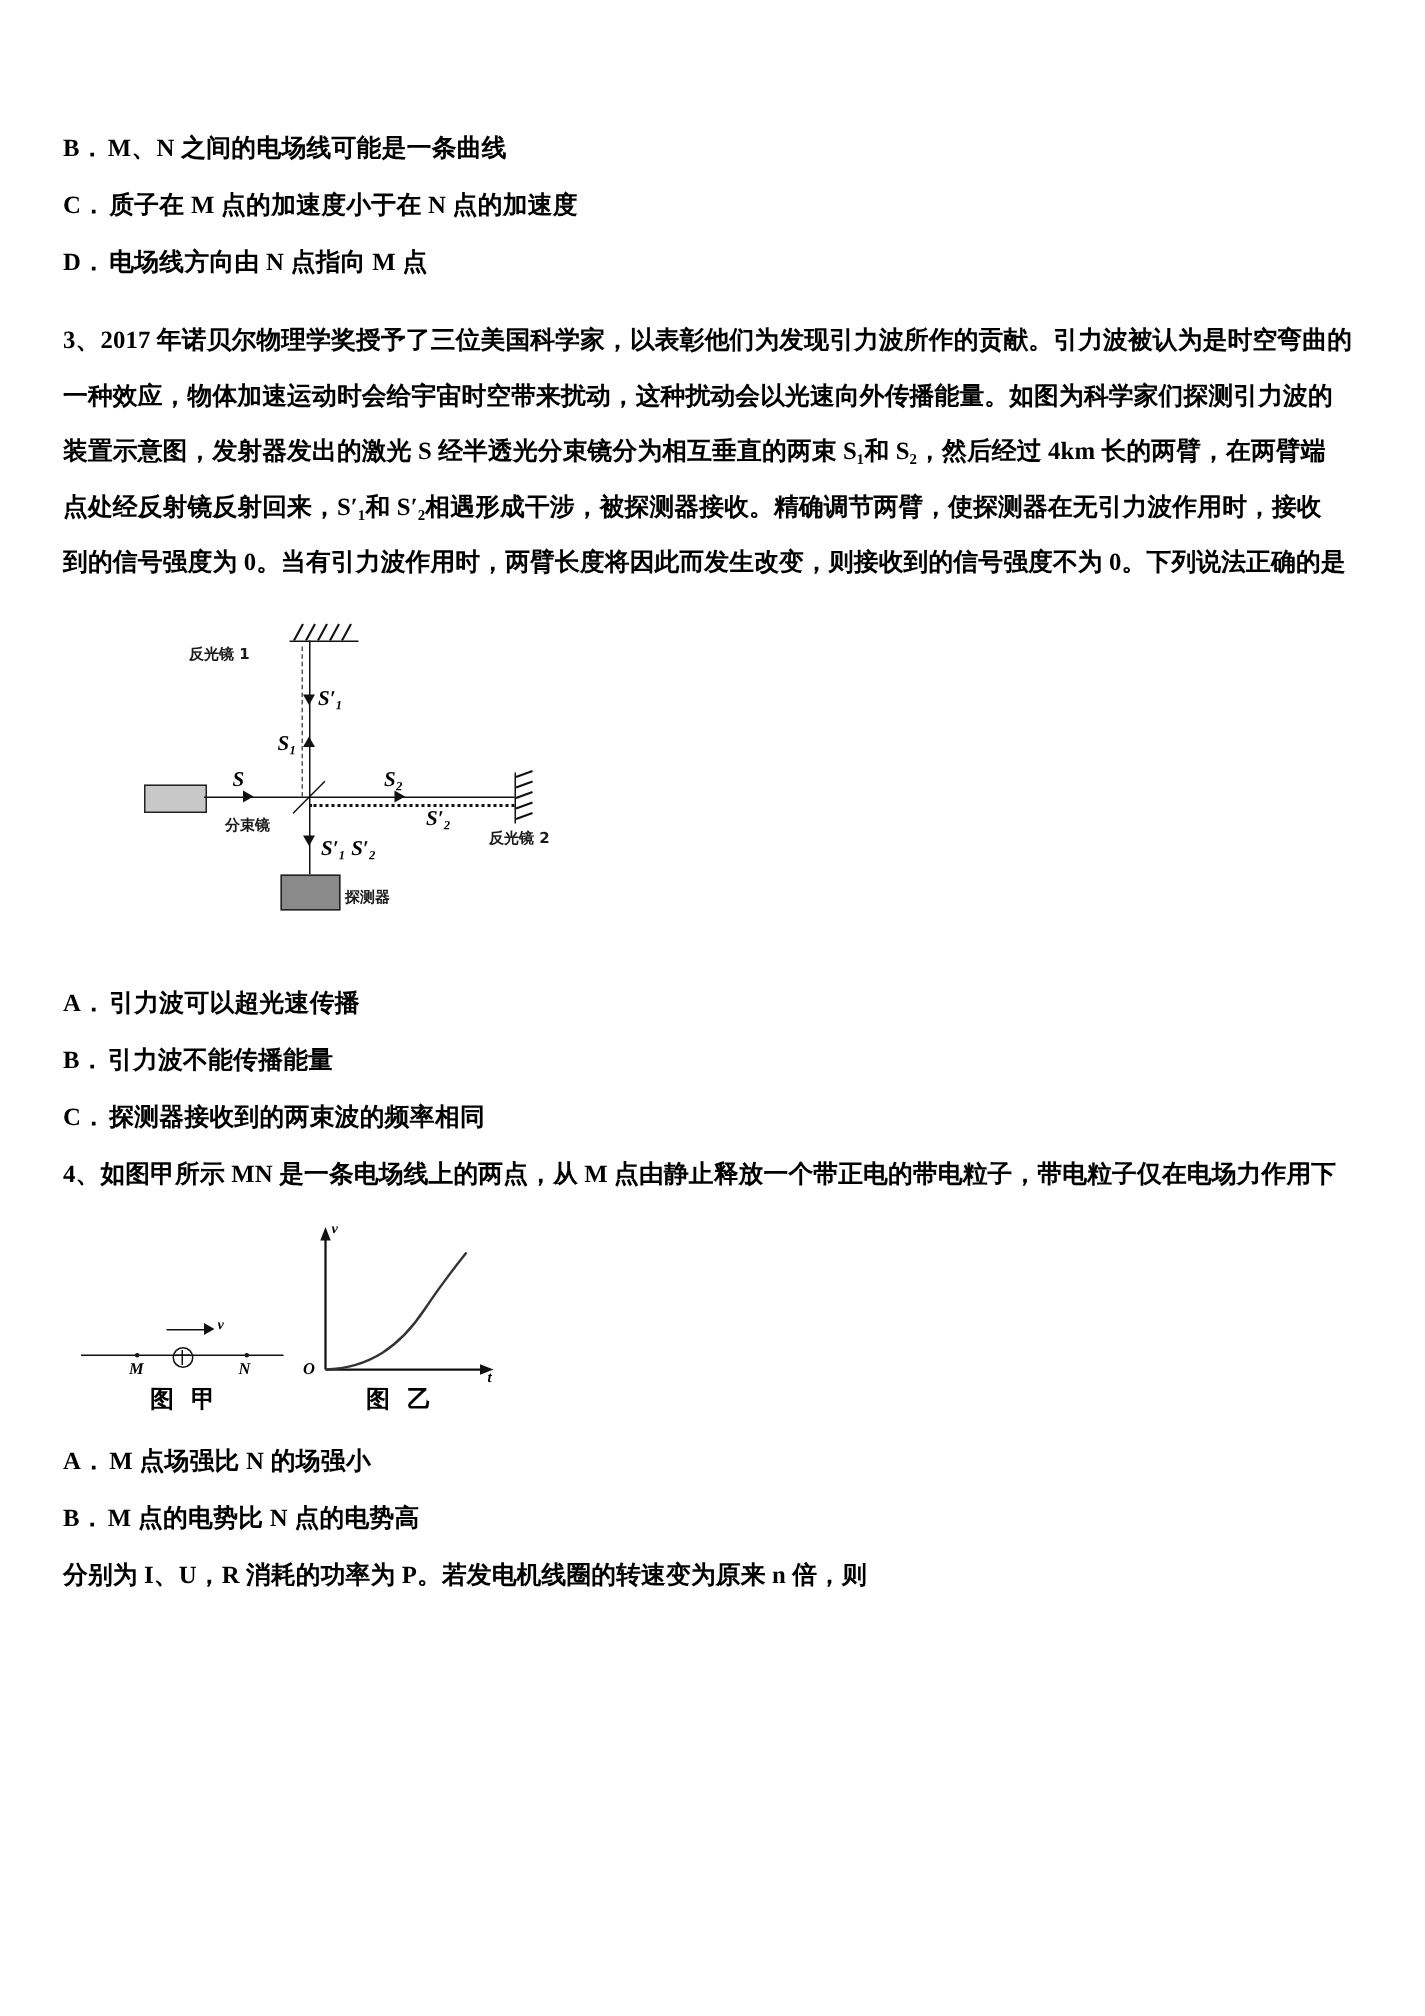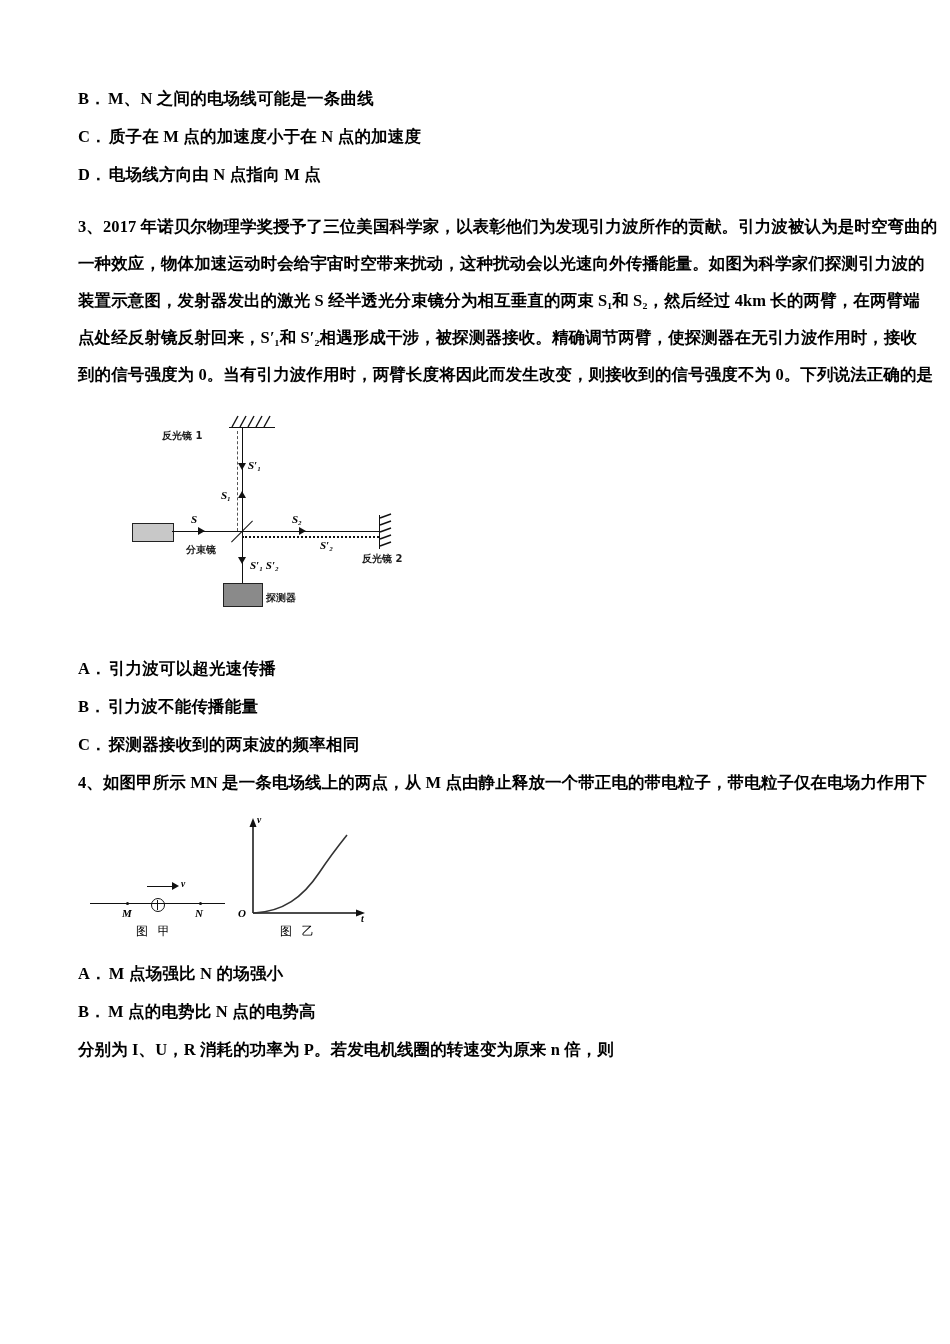--- a/index.html
+++ b/index.html
@@ -15,21 +15,20 @@
     color: #000000;
     overflow: hidden;
   }
   .page {
     position: absolute;
     left: 0; top: 0;
     width: 871px;
     height: 1344px;
     padding: 0;
     box-sizing: border-box;
-    margin-left: 36px;
   }
   .content {
     position: absolute;
     left: 42px;
     top: 80px;
     width: 876px;
   }
 
   
   .opt {
@@ -63,21 +62,21 @@
   .fig1 .lbl-cn {
     position: absolute;
     font-size: 10px;
     font-weight: bold;
     color: #1a1a1a;
     white-space: nowrap;
     font-family: "DejaVu Sans", sans-serif;
   }
   .fig1 .lbl-it {
     position: absolute;
-    font-size: 11px;
+    font-size: 14px;
     font-style: italic;
     font-weight: bold;
     white-space: nowrap;
     font-family: "Liberation Serif", serif;
   }
   .vline {
     position: absolute;
     width: 0;
     border-left: 1.4px solid #111;
   }
@@ -137,22 +136,22 @@
 
   
   .fig2 {
     position: relative;
     width: 300px;
     height: 130px;
     margin: 14px 0 10px 8px;
   }
   .fig2 .cap {
     position: absolute;
-    font-size: 12px;
-    font-weight: normal;
+    font-size: 16px;
+    font-weight: bold;
     font-family: "DejaVu Sans", sans-serif;
     letter-spacing: 3px;
     white-space: nowrap;
   }
   .fig2 .ptlbl {
     position: absolute;
     font-size: 11px;
     font-style: italic;
     font-weight: bold;
     font-family: "Liberation Serif", serif;

